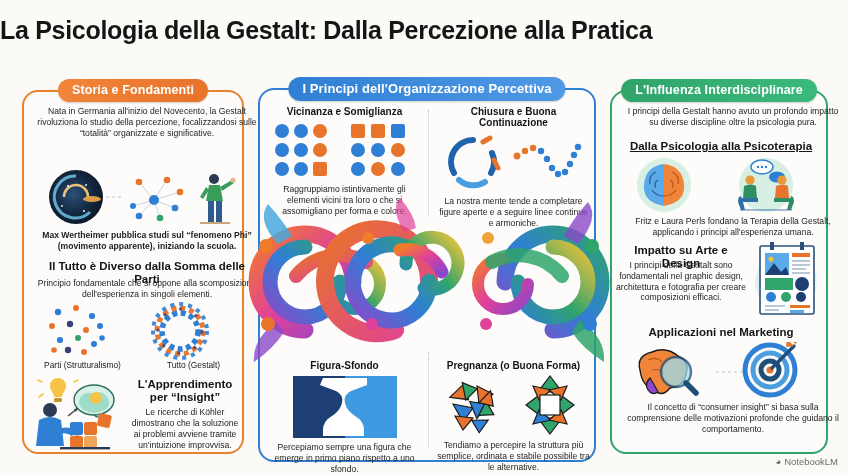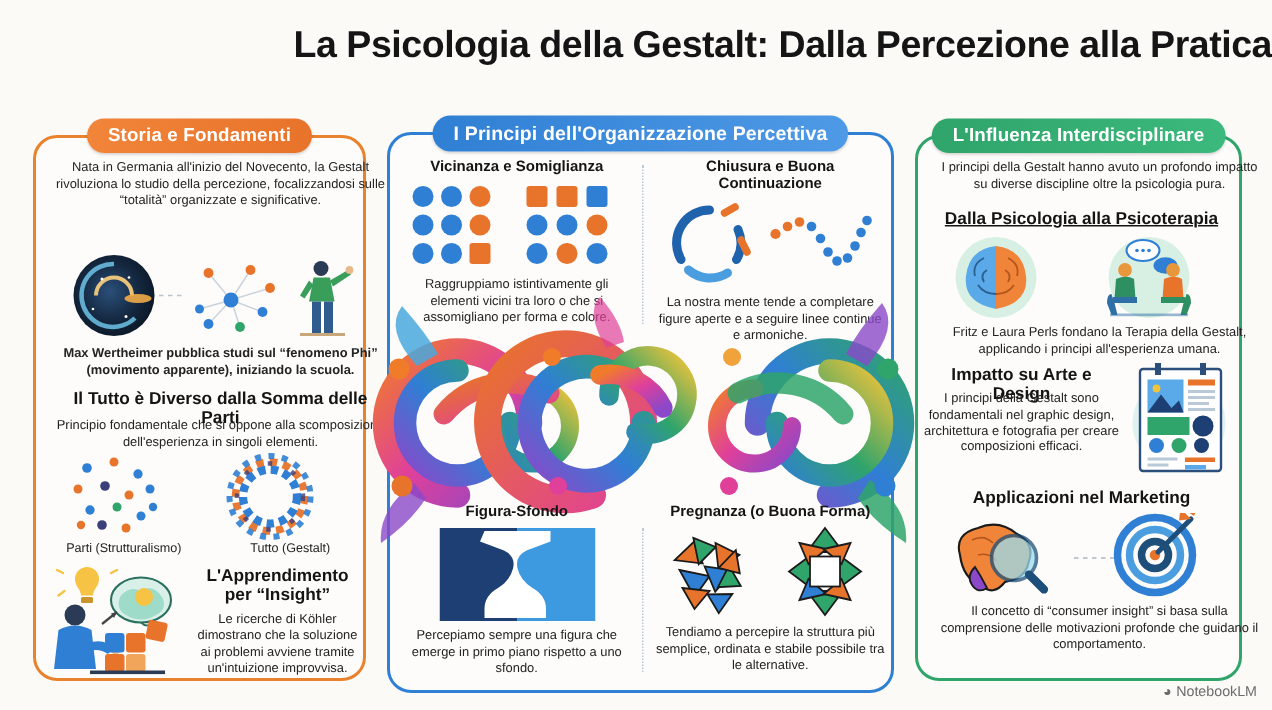--- a/index.html
+++ b/index.html
@@ -7,21 +7,21 @@
     width:848px;height:473px;overflow:hidden;
     background:#fbfaf7;
     font-family:"Liberation Sans","DejaVu Sans",sans-serif;
     color:#1b1b1b;
     position:relative;
   }
   .page{position:relative;width:848px;height:473px;}
 
   
   .title{
-    position:absolute;left:0;top:16px;width:848px;text-align:right;
+    position:absolute;left:0;top:16px;width:848px;text-align:left;
     font-size:25px;font-weight:bold;letter-spacing:-0.3px;color:#151515;
     font-family:"Liberation Sans",sans-serif;
   }
 
   
   .col{position:absolute;border-radius:16px;background:#fdfcfa;box-sizing:border-box;}
   .col-left{left:22px;top:90px;width:222px;height:364px;border:2.2px solid #e8822c;}
   .col-mid{left:258px;top:88px;width:338px;height:374px;border:2.2px solid #2f7fd4;}
   .col-right{left:610px;top:90px;width:218px;height:364px;border:2.2px solid #2fa46b;}
 
@@ -56,21 +56,21 @@
   .l-ins-ill{width:92px;height:74px;flex:none;}
   .l-ins-txt{flex:1;padding-top:2px;}
 
   
   .m-top{position:absolute;left:0;top:16px;width:338px;display:flex;}
   .m-cell{flex:1;padding:0 8px;box-sizing:border-box;}
   .m-div{position:absolute;left:168px;top:20px;width:0;height:106px;
          border-left:1.4px dotted #b8c9da;}
   .m-div2{position:absolute;left:168px;top:262px;width:0;height:96px;
          border-left:1.4px dotted #b8c9da;}
-  .m-bot{position:absolute;left:0;top:246px;width:338px;display:flex;justify-content:center;}
+  .m-bot{position:absolute;left:0;top:270px;width:338px;display:flex;justify-content:center;}
   .m-swirl{position:absolute;left:-12px;top:108px;width:362px;height:168px;}
 
   
   .r-intro{position:absolute;left:0;top:14px;width:218px;}
   .r-h1{position:absolute;left:0;top:48px;width:218px;text-decoration:underline;}
   .r-ill1{position:absolute;left:10px;top:64px;width:198px;height:58px;}
   .r-t1{position:absolute;left:0;top:124px;width:218px;}
   .r-h2{position:absolute;left:4px;top:152px;width:130px;}
   .r-t2{position:absolute;left:4px;top:168px;width:130px;}
   .r-ill2{position:absolute;left:136px;top:148px;width:76px;height:78px;}

